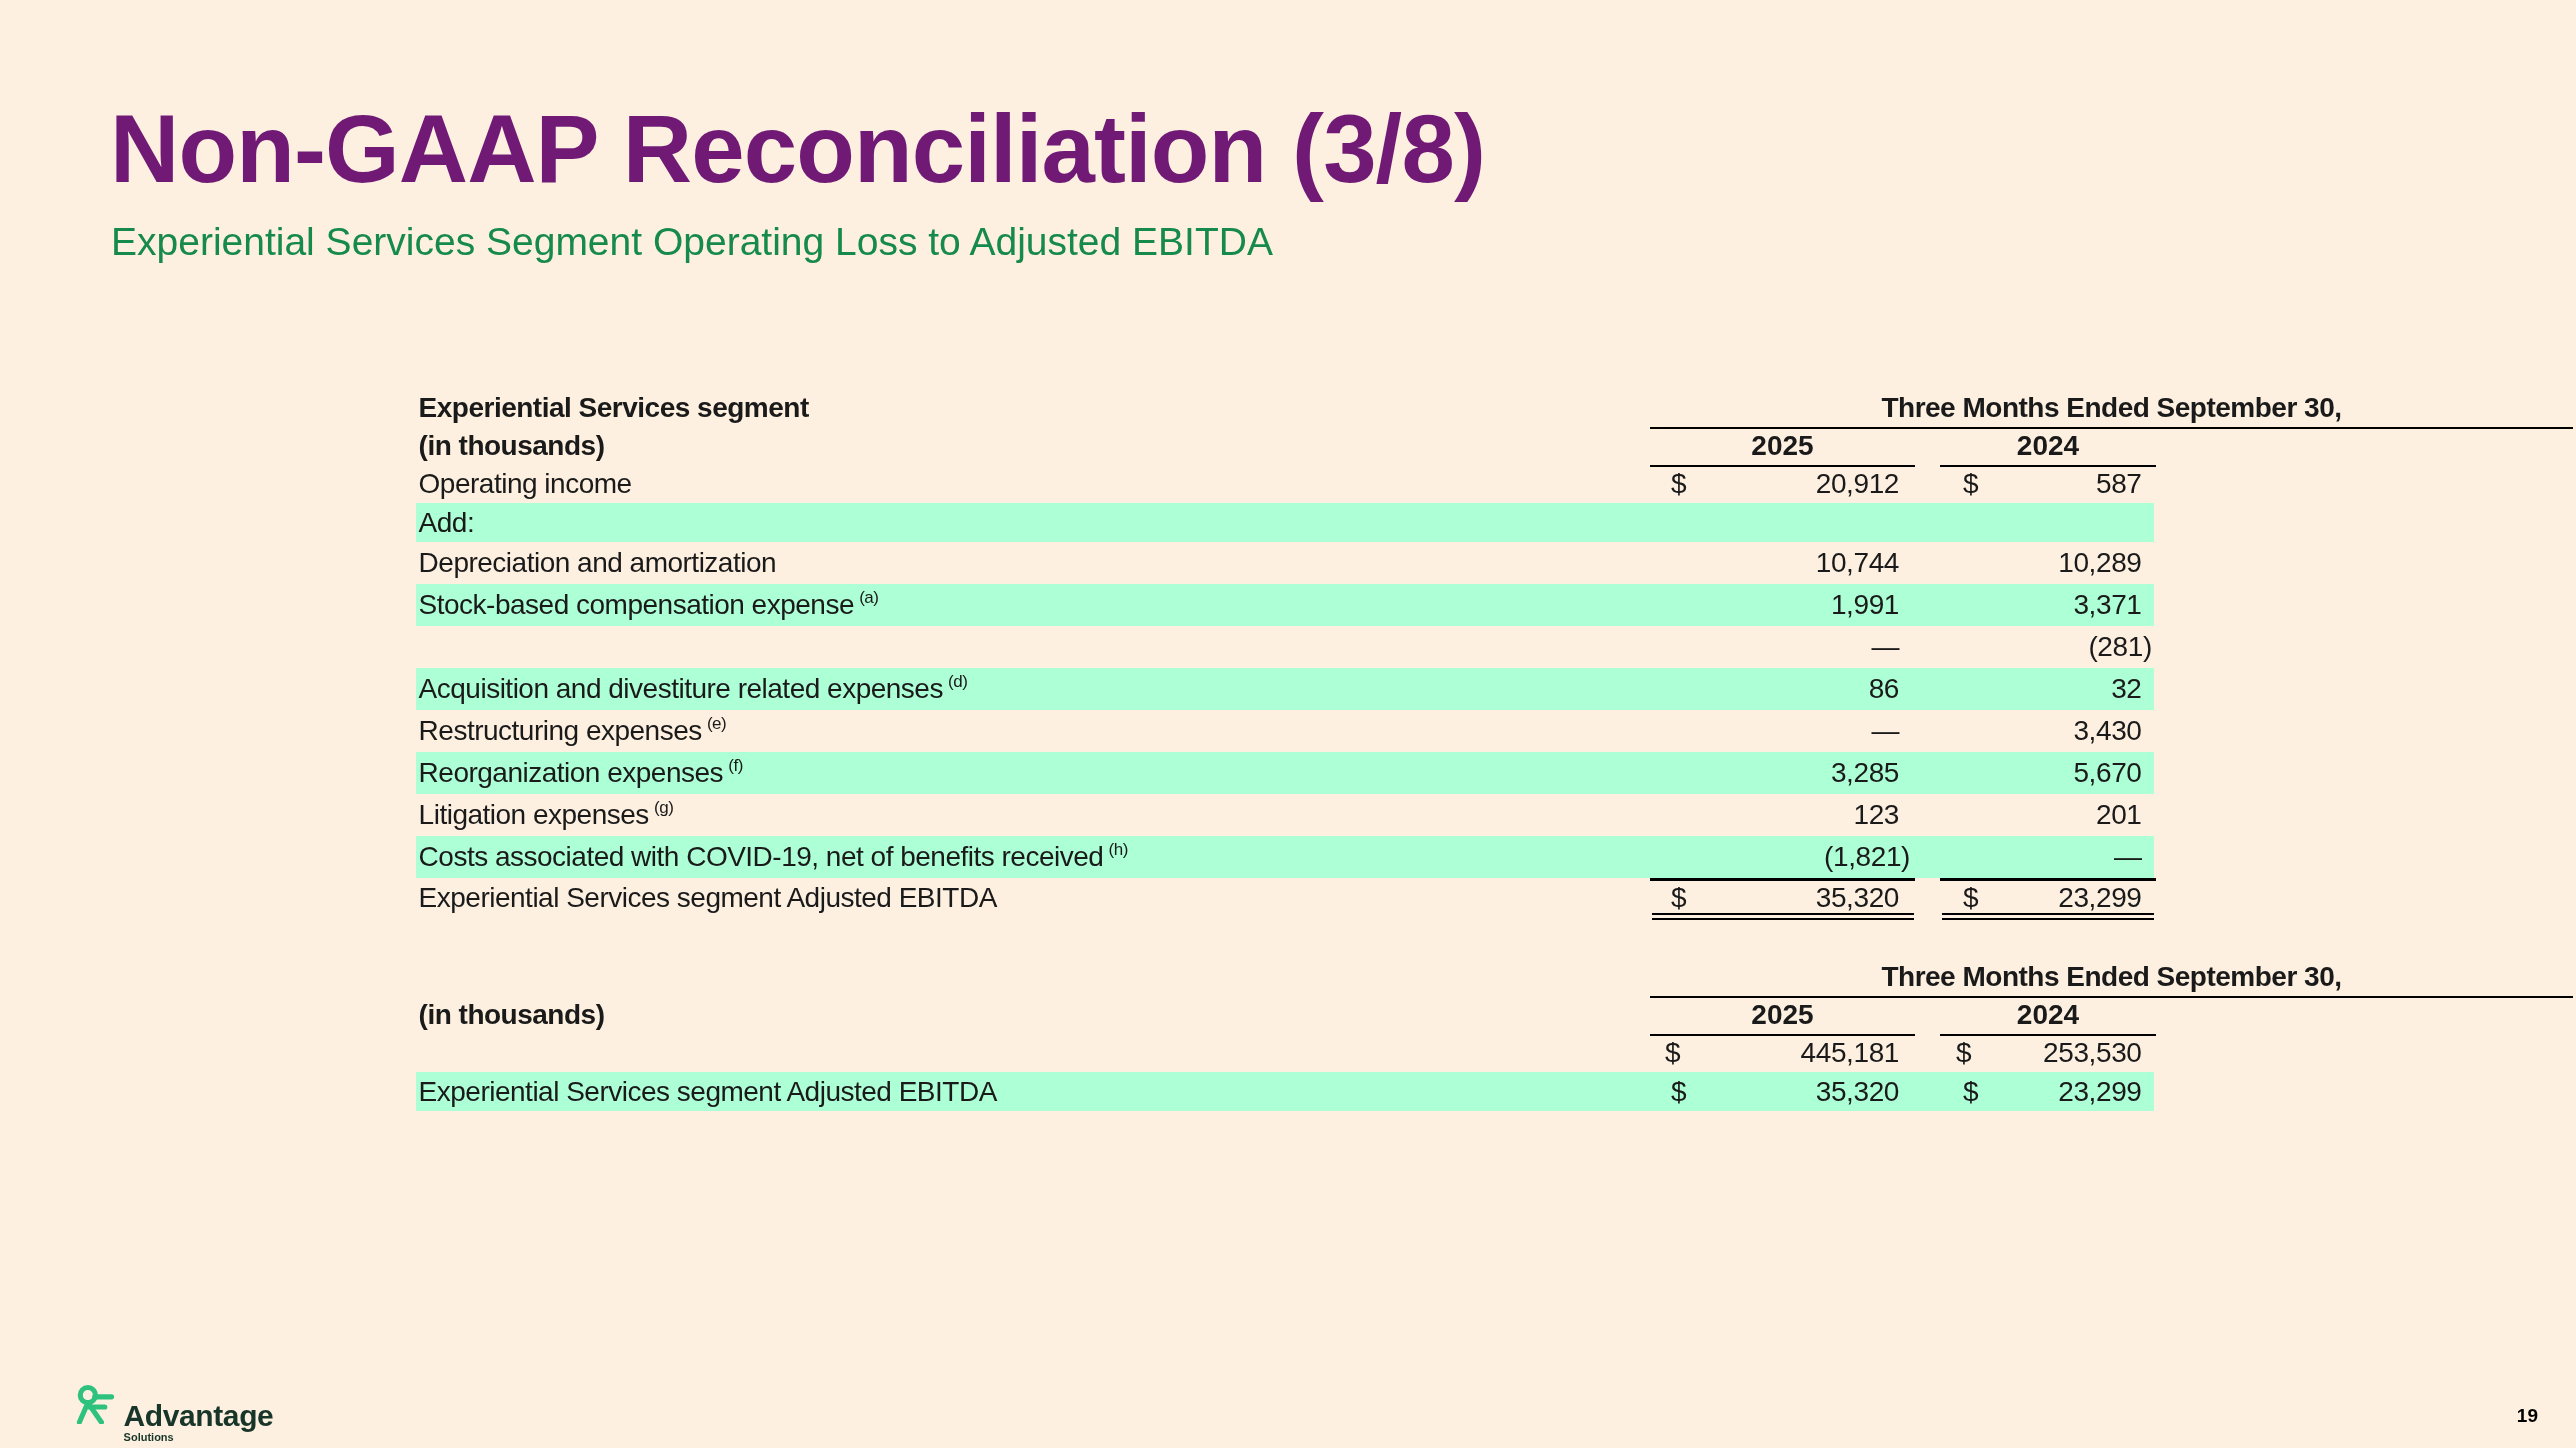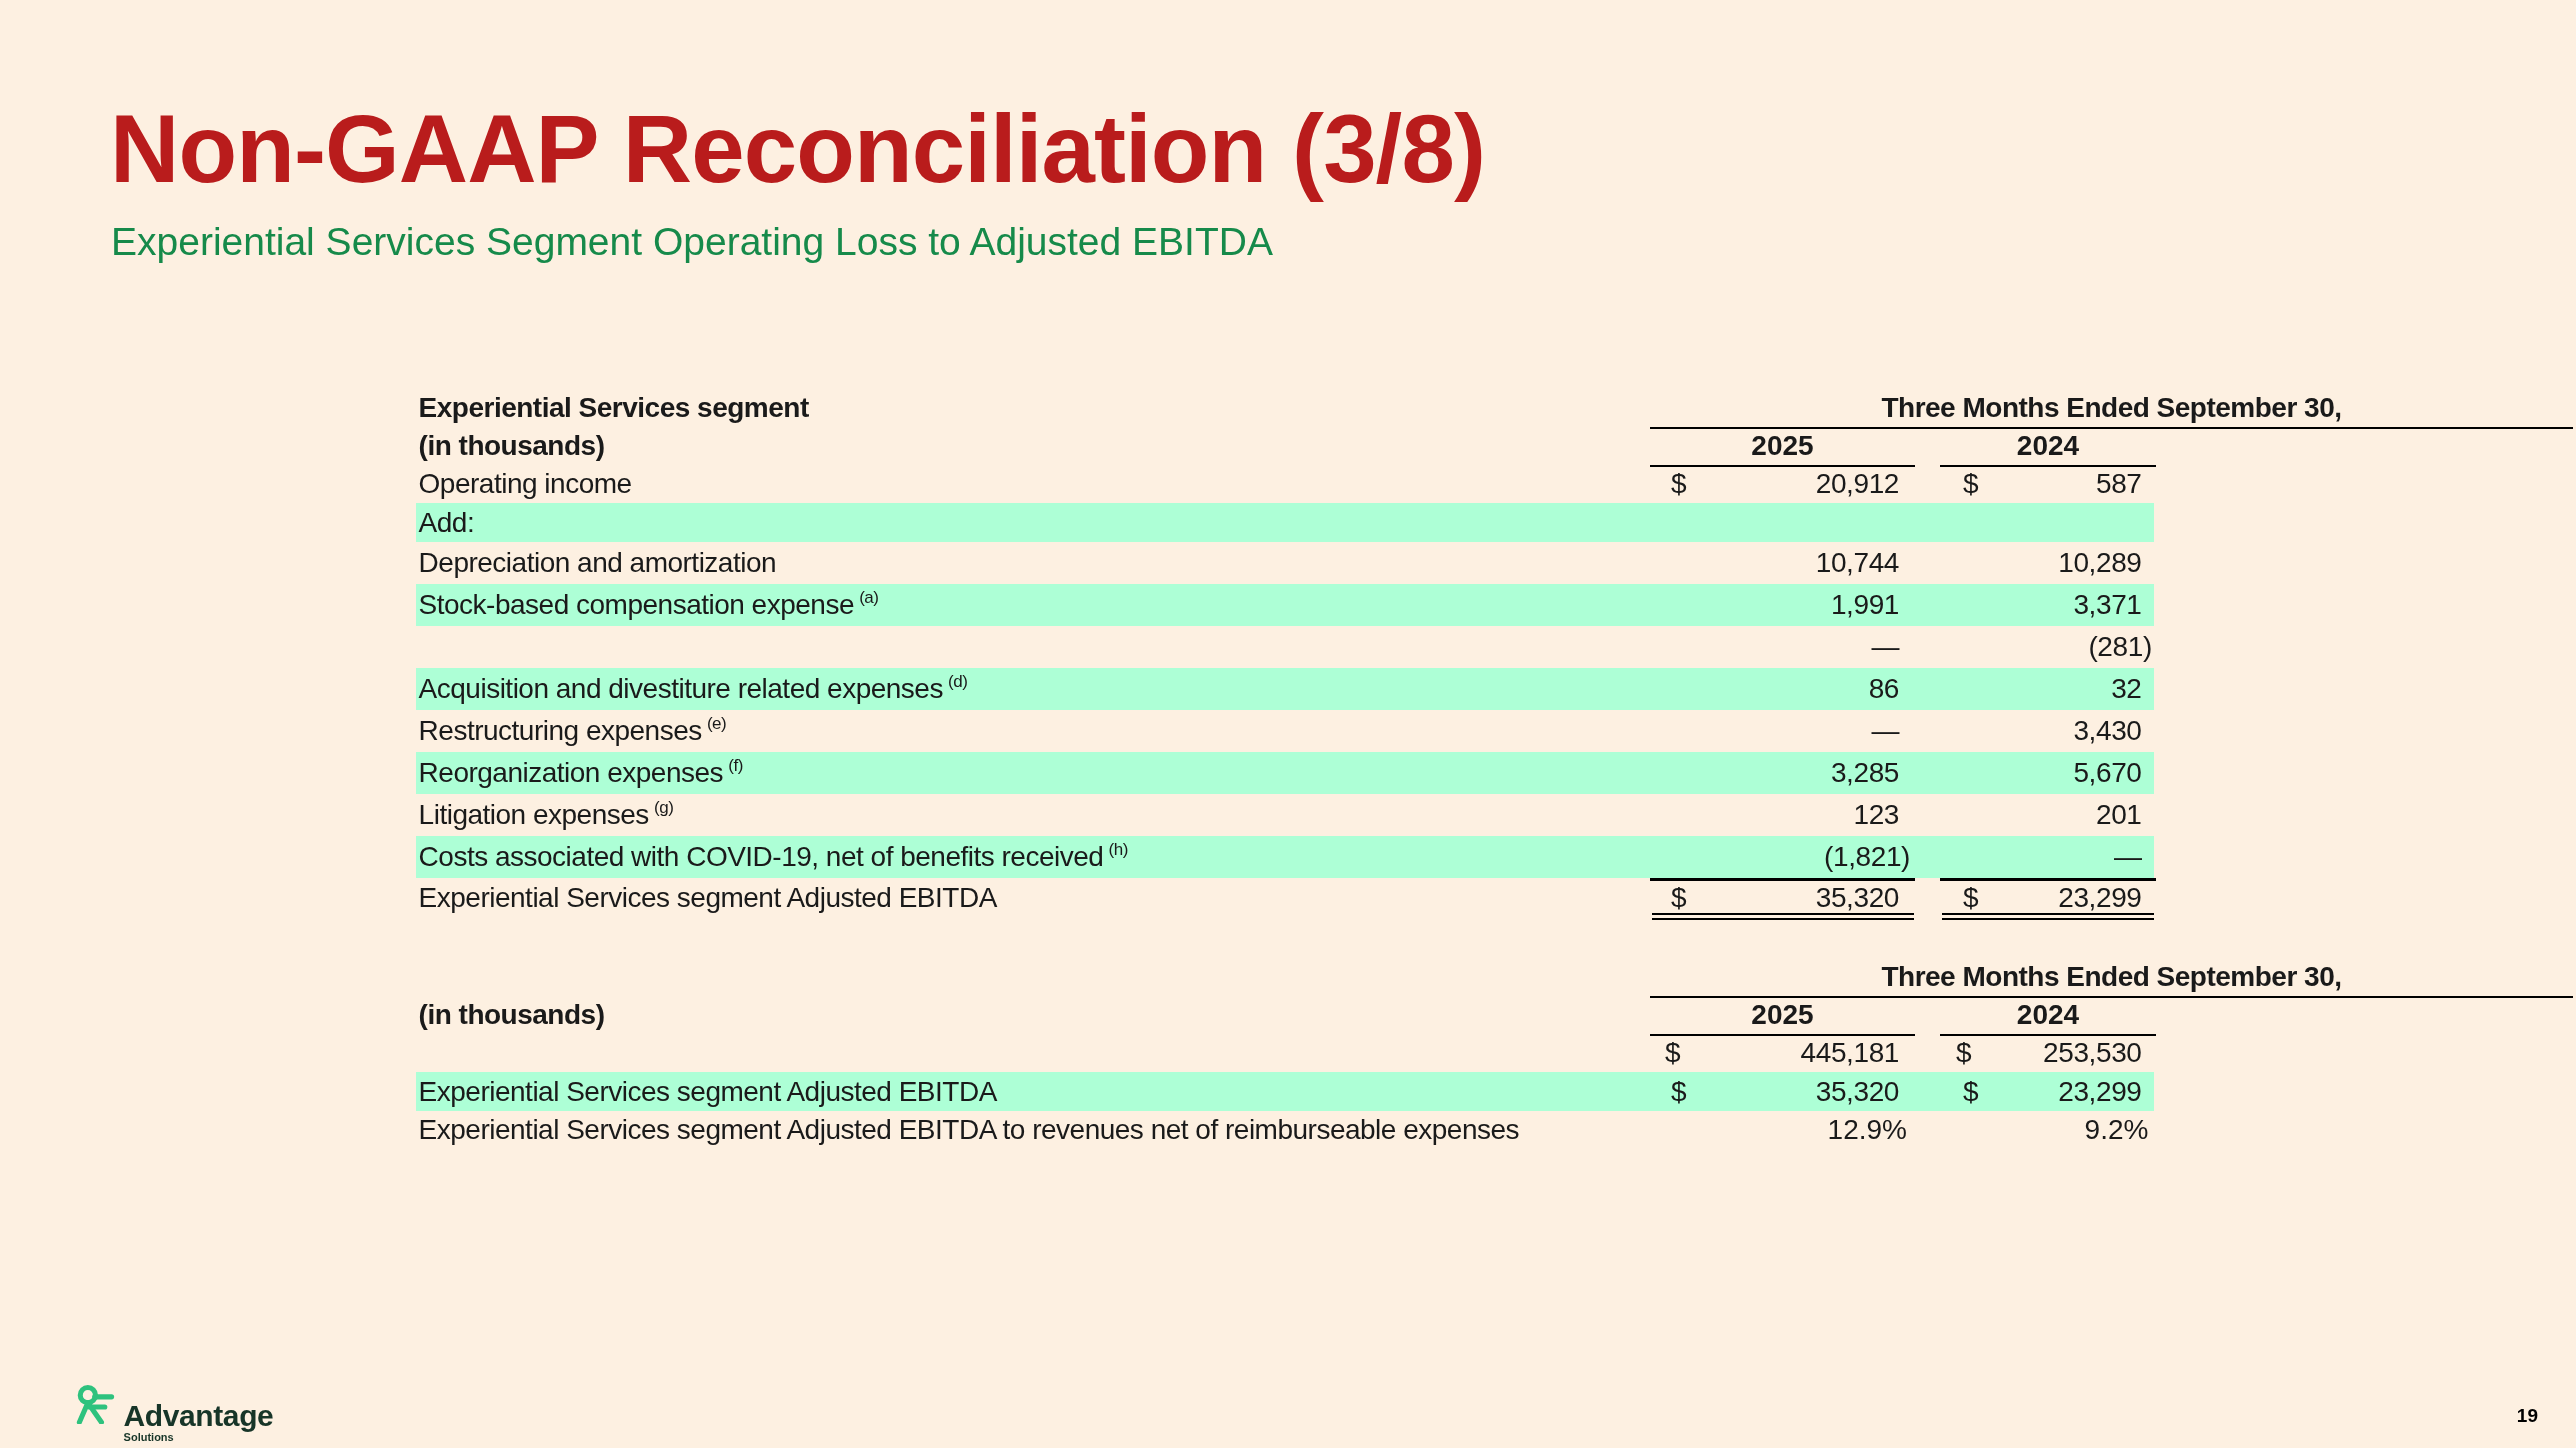--- a/index.html
+++ b/index.html
@@ -5,21 +5,21 @@
   html, body { margin:0; padding:0; }
   body {
     width:2576px; height:1449px; position:relative; overflow:hidden;
     background:#fdf0e1;
     font-family:"Liberation Sans", sans-serif;
     color:#000;
   }
   .title {
     position:absolute; left:110px; top:101px;
     font-size:96px; font-weight:bold; letter-spacing:-0.9px; line-height:1;
-    color:#b91c1c;
+    color:#701a75;
   }
   .subtitle {
     position:absolute; left:111px; top:222px;
     font-size:39px; line-height:1; color:#168a4a;
   }
   .tbl {
     position:absolute; left:416px; width:1741px;
     font-family:"Liberation Sans", sans-serif;
     font-size:28px; color:#1a1a1a;
   }
@@ -154,25 +154,20 @@
     <span class="c2val">253,530</span>
   </div>
   <div class="row hl" style="height:39px;line-height:39px;">
     <div class="bg"></div>
     <span class="lbl">Experiential Services segment Adjusted EBITDA</span>
     <span class="c1dollar">$</span>
     <span class="c1val">35,320</span>
     <span class="c2dollar">$</span>
     <span class="c2val">23,299</span>
   </div>
-  <div class="row" style="height:38px;line-height:38px;">
-    <span class="lbl">Experiential Services segment Adjusted EBITDA to revenues net of reimburseable expenses</span>
-    <span class="pct1">12.9%</span>
-    <span class="pct2">9.2%</span>
-  </div>
 </div>
 
 <div class="logo">
   <svg width="39" height="39" viewBox="0 0 46 46">
     <circle cx="14" cy="12" r="9" fill="none" stroke="#2ec27e" stroke-width="6"></circle>
     <path d="M14 21 L4 44" stroke="#2ec27e" stroke-width="6" fill="none" stroke-linecap="round"></path>
     <path d="M14 21 L30 44" stroke="#2ec27e" stroke-width="6" fill="none" stroke-linecap="round"></path>
     <path d="M22 14 L42 14" stroke="#2ec27e" stroke-width="6" stroke-linecap="round"></path>
     <path d="M16 26 L34 26" stroke="#2ec27e" stroke-width="6" stroke-linecap="round"></path>
   </svg>

